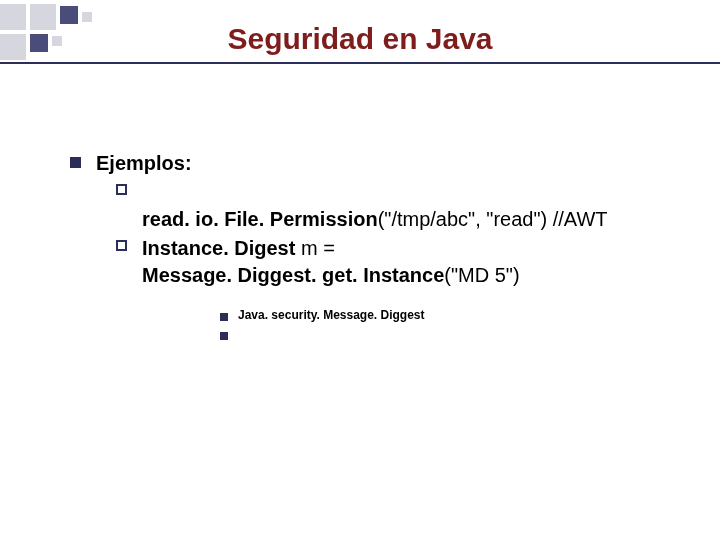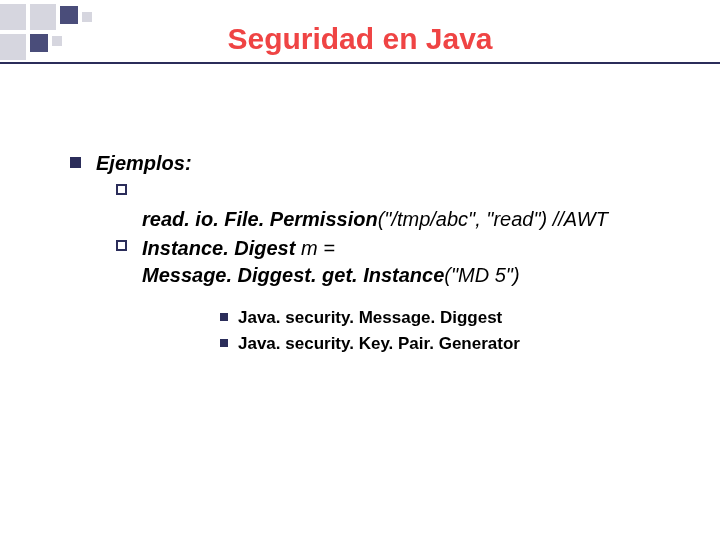--- a/index.html
+++ b/index.html
@@ -37,21 +37,21 @@
   }
 
   .title {
     position: absolute;
     top: 22px;
     left: 0;
     width: 720px;
     text-align: center;
     font-size: 30px;
     font-weight: bold;
-    color: #ef4444;
+    color: #7f1d1d;
   }
 
   .rule {
     position: absolute;
     top: 62px;
     left: 0;
     width: 720px;
     height: 2px;
     background: #2b2d5a;
   }
@@ -62,21 +62,20 @@
     left: 70px;
     right: 40px;
     font-size: 20px;
     line-height: 1.35;
   }
 
   .lvl1 {
     position: relative;
     padding-left: 26px;
     margin-bottom: 16px;
-    font-style: italic;
   }
   .lvl1 .bullet1 {
     position: absolute;
     left: 0;
     top: 7px;
     width: 11px;
     height: 11px;
     background: #2b2d5a;
   }
 
@@ -93,21 +92,21 @@
     top: 5px;
     width: 11px;
     height: 11px;
     border: 2px solid #2b2d5a;
     box-sizing: border-box;
   }
 
   .lvl3-group {
     margin-left: 150px;
     margin-top: 18px;
-    font-size: 17px;
+    font-size: 12px;
   }
   .lvl3 {
     position: relative;
     padding-left: 18px;
     margin-bottom: 3px;
   }
   .lvl3 .bullet3 {
     position: absolute;
     left: 0;
     top: 6px;
@@ -157,21 +156,17 @@
     </div>
 
     <div class="lvl3-group">
       <div class="lvl3">
         <span class="bullet3"></span>
         <span class="b">Java. security. Message. Diggest</span>
       </div>
       <div class="lvl3">
         <span class="bullet3"></span>
       </div>
-      <div class="lvl3">
-        <span class="bullet3"></span>
-        <span class="b">Java. security. Key. Pair. Generator</span>
-      </div>
     </div>
 
   </div>
 
 </div>
 
 </body></html>

